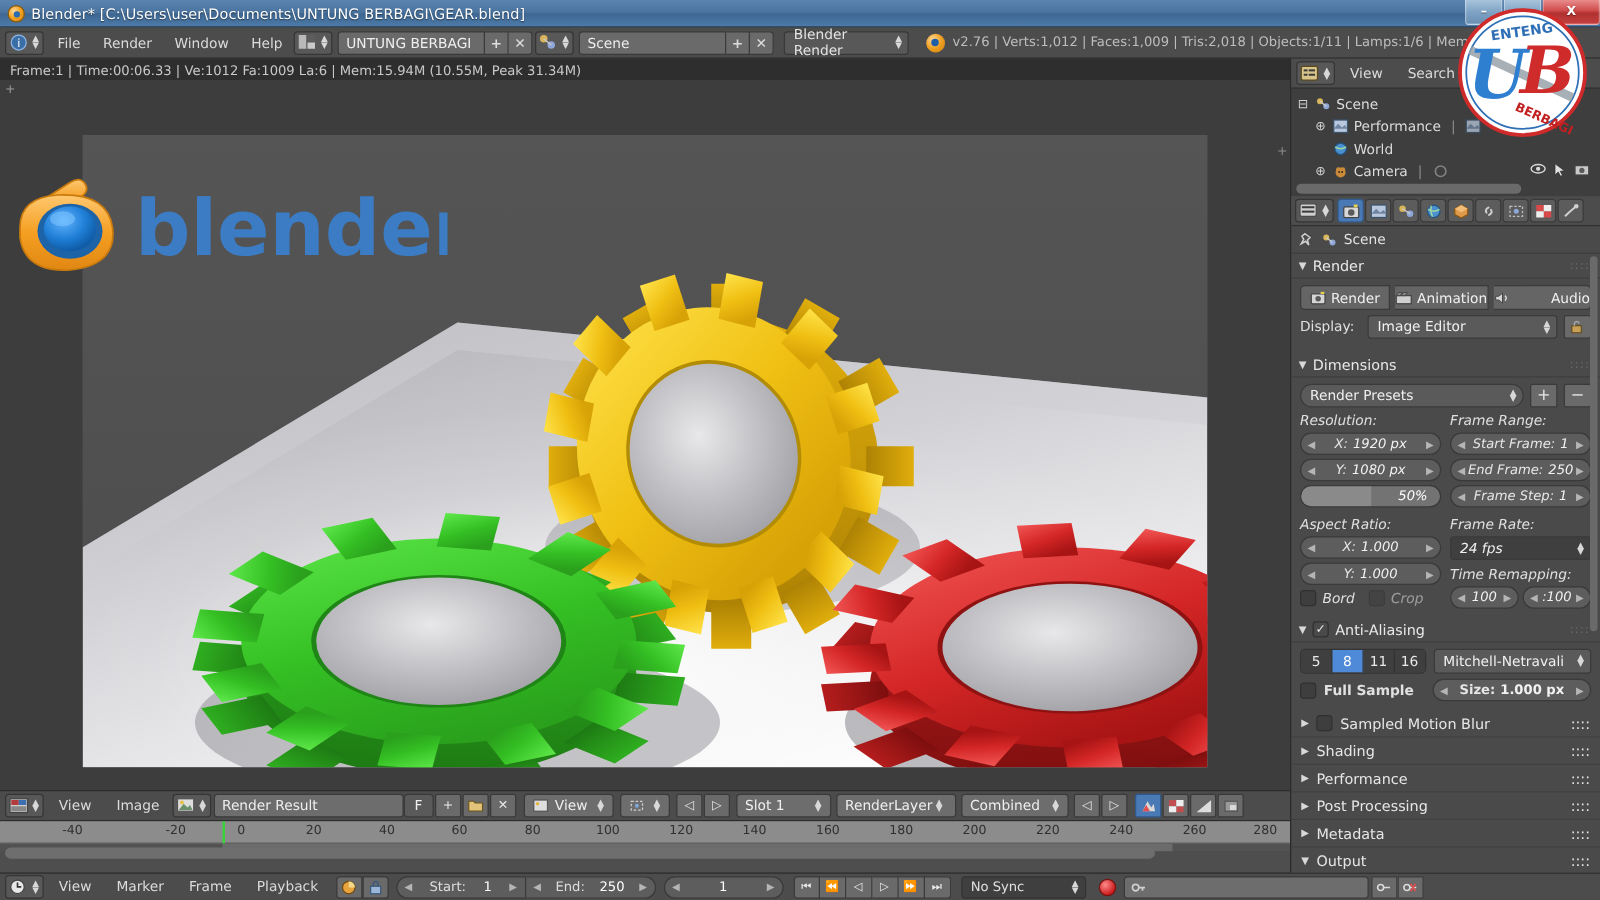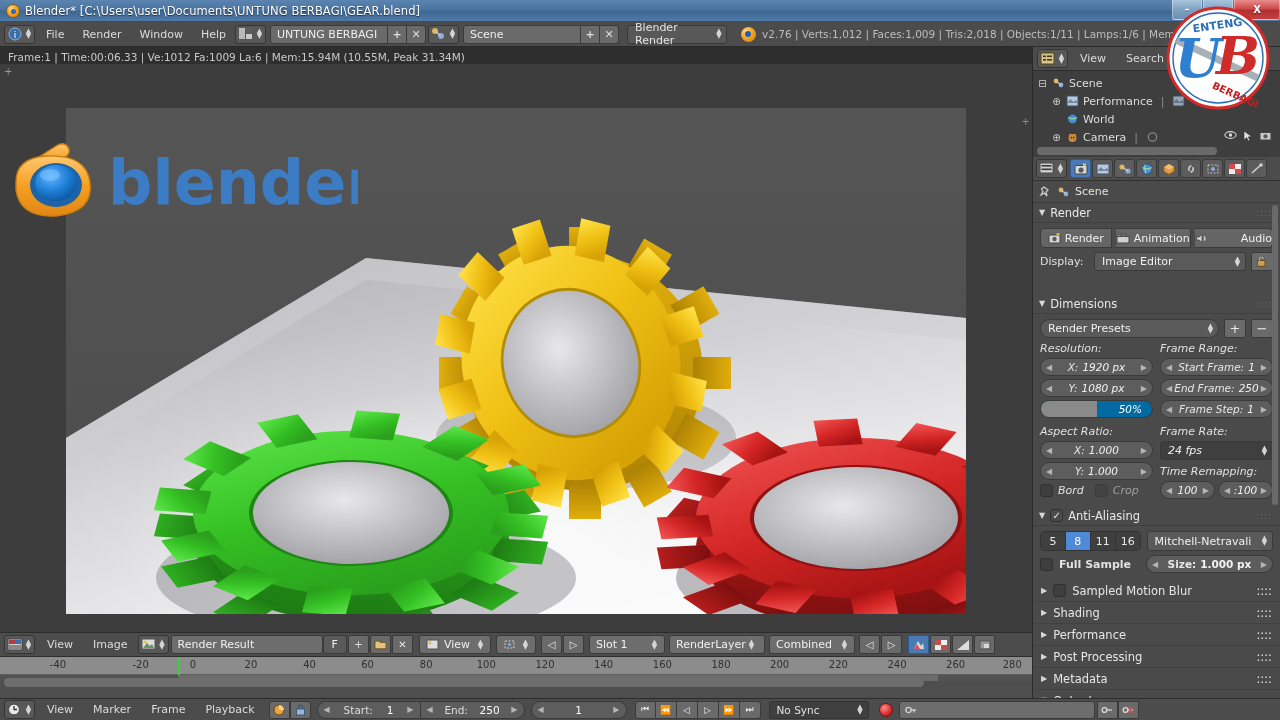--- a/index.html
+++ b/index.html
@@ -294,21 +294,21 @@
   .nfield {
     display: flex; align-items: center; height: 18px; background: #5d5d5d;
     border: 1px solid #3a3a3a; border-radius: 9px; padding: 0 5px;
     color: #f2f2f2; font-size: 10.5px; justify-content: space-between;
     margin-bottom: 3px;
   }
   .nfield .inner { display:flex; align-items:center; gap:4px; flex:1; justify-content:center;}
   .nfield .nm { color:#e6e6e6; }
   .slider {
     position: relative; height: 18px; border-radius: 9px; overflow: hidden;
-    background: #0369a1; border: 1px solid #3a3a3a; margin-bottom: 3px;
+    background: #737373; border: 1px solid #3a3a3a; margin-bottom: 3px;
     display:flex; align-items:center; justify-content:flex-end; padding-right: 10px;
     color: #fff; font-size: 10.5px;
   }
   .slider .fill { position: absolute; left:0; top:0; height:100%; background: #8a8a8a; }
   .slider span { position: relative; z-index: 1; }
   .col { flex: 1; min-width: 0; font-style: italic; }
   .col-lbl { font-size: 11px; color: #e0e0e0; margin-bottom: 3px; }
   .checkbox {
     width: 13px; height: 13px; border-radius: 3px; background: #3e3e3e;
     border: 1px solid #303030; flex: none;
@@ -1086,21 +1086,21 @@
           <span>Animation</span>
         </div>
         <div class="btn3 r">
           <svg width="13" height="11" viewBox="0 0 13 11">
               <path d="M1.5 4 H4 L7 1.5 V9.5 L4 7 H1.5 Z" fill="#d5d5d5" stroke="#444" stroke-width=".8"></path>
               <path d="M9 3.5 Q11 5.5 9 7.5" stroke="#d5d5d5" stroke-width="1.2" fill="none"></path>
             </svg>
           <span>Audio</span>
         </div>
       </div>
-      <div class="row" style="margin-bottom:16px;">
+      <div class="row" style="margin-bottom:4px;">
         <span class="lbl-sm" style="width:50px;">Display:</span>
         <div class="dd" style="flex:1;">
           <span>Image Editor</span>
           <span class="arrows">
               <span>▲</span>
               <span>▼</span>
             </span>
         </div>
         <div class="icon-btn" style="width:22px;height:19px;">
           <svg width="12" height="11" viewBox="0 0 12 11">

